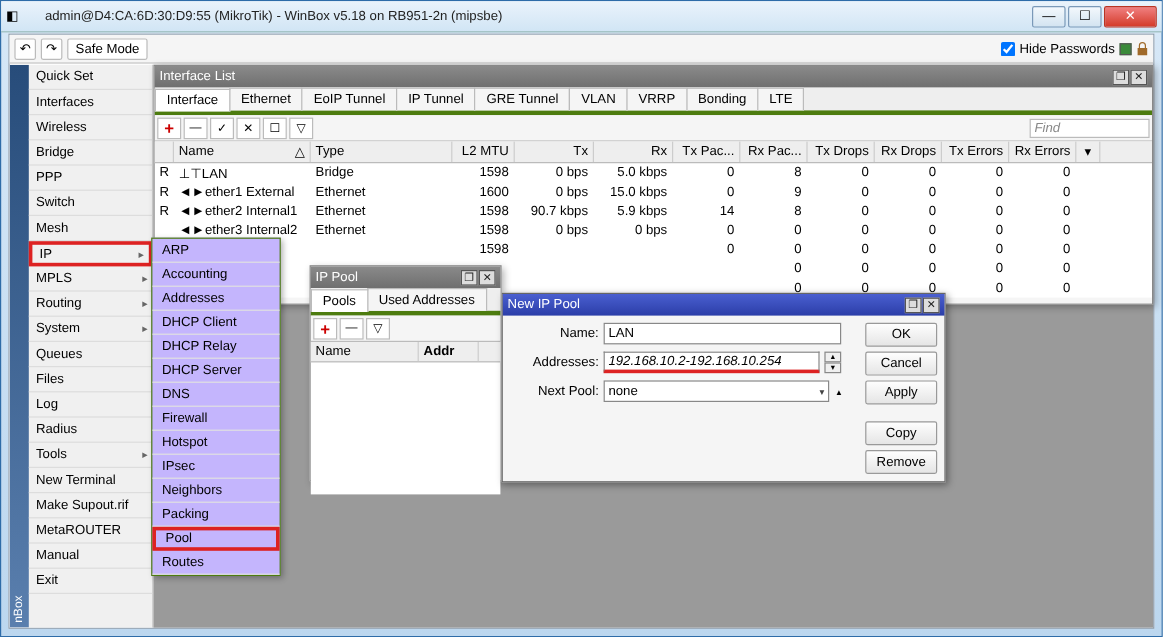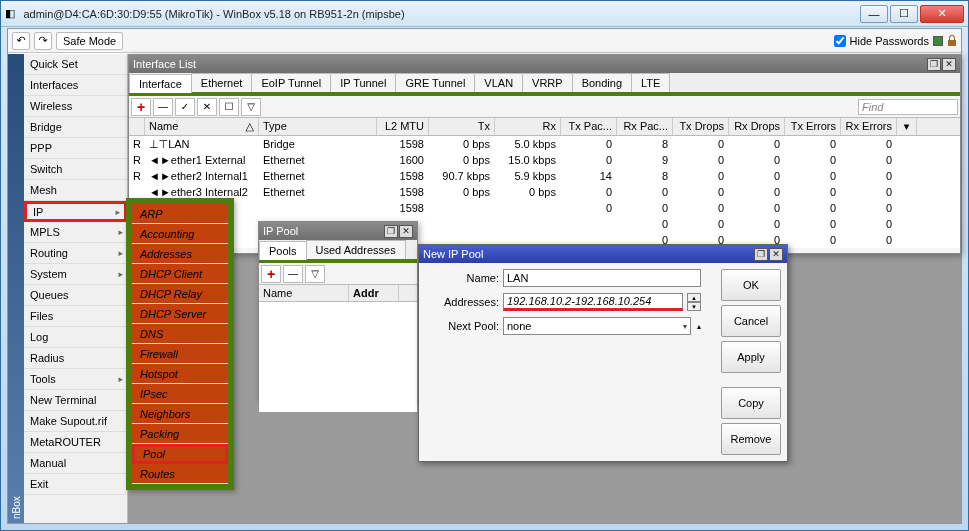--- a/index.html
+++ b/index.html
@@ -1,21 +1,21 @@
 <!DOCTYPE html>
 <html><head>
 <meta charset="utf-8">
 <style>
 * { box-sizing: border-box; margin: 0; padding: 0; font-family: "Segoe UI", Tahoma, sans-serif; font-size: 11px; }
 body { background: #d0e4f5; width: 969px; height: 531px; overflow: hidden; position: relative; }
 
 
 .win7 { position: absolute; inset: 0; border: 1px solid #2e6ca8; background: linear-gradient(#d7e8f7,#bcd7ef); }
 .win7-titlebar { height: 26px; display: flex; align-items: center; padding: 0 4px; background: linear-gradient(#eaf3fb,#d1e5f5); border-bottom: 1px solid #9bb; }
-.win7-title { flex: 1; color: #222; padding-left: 8px; }
+.win7-title { flex: 1; color: #222; padding-left: 22px; }
 .win7-btns { display: flex; gap: 2px; }
 .win7-btn { width: 28px; height: 18px; border: 1px solid #7a99b8; border-radius: 2px; display: flex; align-items: center; justify-content: center; background: linear-gradient(#f3f8fc,#d3e4f1); font-size: 11px; }
 .win7-btn.close { background: linear-gradient(#f08080,#d43b2a); color: #fff; border-color: #b32; width: 44px; }
 
 .client { position: absolute; top: 27px; left: 6px; right: 6px; bottom: 6px; background: #fff; border: 1px solid #89a; }
 .toolbar { height: 24px; border-bottom: 1px solid #c5c5c5; display: flex; align-items: center; padding: 0 4px; gap: 4px; background: #f5f5f5; }
 .tb-btn { height: 18px; border: 1px solid #bbb; background: #fff; padding: 0 6px; display: flex; align-items: center; border-radius: 2px; }
 .tb-icon { width: 18px; padding: 0; justify-content: center; }
 .spacer { flex: 1; }
 .chk { display: flex; align-items: center; gap: 4px; }
@@ -51,40 +51,40 @@
 .grid { background: #fff; }
 .grid-head { display: flex; background: #eee; border-bottom: 1px solid #bbb; }
 .gh { border-right: 1px solid #ccc; padding: 2px 4px; overflow: hidden; white-space: nowrap; }
 .grid-body .row { display: flex; height: 16px; align-items: center; }
 .gc { border-right: 1px solid transparent; padding: 0 4px; overflow: hidden; white-space: nowrap; }
 
 
 .c-flag{width:16px;} .c-name{width:114px;} .c-type{width:118px;} .c-l2{width:52px;text-align:right;} .c-tx{width:66px;text-align:right;} .c-rx{width:66px;text-align:right;} .c-txp{width:56px;text-align:right;} .c-rxp{width:56px;text-align:right;} .c-txd{width:56px;text-align:right;} .c-rxd{width:56px;text-align:right;} .c-txe{width:56px;text-align:right;} .c-rxe{width:56px;text-align:right;} .c-last{width:20px;text-align:center;}
 
 
-.submenu { position: absolute; left: 120px; top: 140px; width: 108px; background: #c2410c; border: 6px solid #4d7c0f; box-shadow: 2px 2px 5px rgba(0,0,0,.3); z-index: 50; font-style: italic; }
+.submenu { position: absolute; left: 120px; top: 140px; width: 108px; background: #c4b5fd; border: 1px solid #4d7c0f; box-shadow: 2px 2px 5px rgba(0,0,0,.3); z-index: 50; }
 .sub-item { height: 20px; display:flex; align-items:center; padding: 0 8px; border-bottom: 1px solid #e0e0e0; cursor:default; }
 
 
 .ippool { top: 167px; left: 130px; width: 160px; height: 180px; z-index: 40; }
 .ippool .grid-head .ph1{width:90px;} .ippool .grid-head .ph2{width:50px;font-weight:bold;}
 
 
 .newpool { position:absolute; top: 190px; left: 290px; width: 370px; background:#f5f5f5; border:1px solid #666; box-shadow:2px 2px 6px rgba(0,0,0,.4); z-index:60; }
 .newpool .mdi-title { background: linear-gradient(#4a5fd0,#2b3ea8); }
 .form-area { display:flex; padding: 6px; gap: 20px; }
 .form-left { flex:1; }
 .form-row { display:flex; align-items:center; margin-bottom: 6px; gap:4px; }
 .form-row label { width: 74px; text-align:right; }
 .form-row input, .form-row .combo { flex:1; height:18px; border:1px solid #888; padding:0 3px; background:#fff; }
 .combo { display:flex; align-items:center; position:relative; }
 .combo::after { content:"▾"; position:absolute; right:3px; font-size:8px; color:#444; }
 .hl-underline { border-bottom:3px solid #d22 !important;font-style:italic; }
 .btn-col { display:flex; flex-direction:column; gap:4px; }
-.btn-col button { width: 60px; height: 32px; border:1px solid #999; background: linear-gradient(#fefefe,#e5e5e5); border-radius:2px; }
+.btn-col button { width: 60px; height: 20px; border:1px solid #999; background: linear-gradient(#fefefe,#e5e5e5); border-radius:2px; }
 .btn-sep { height: 6px; }
 .arrow-ud { width:14px; display:flex; flex-direction:column; }
 .arrow-ud span{height:9px; border:1px solid #888; font-size:7px; text-align:center; line-height:7px; background:#f0f0f0;}
 .redlbl { color:#000; }
 .tri { font-size:8px; margin-left:2px; }
 
 svg { display:block; }
 </style>
 </head>
 <body>

